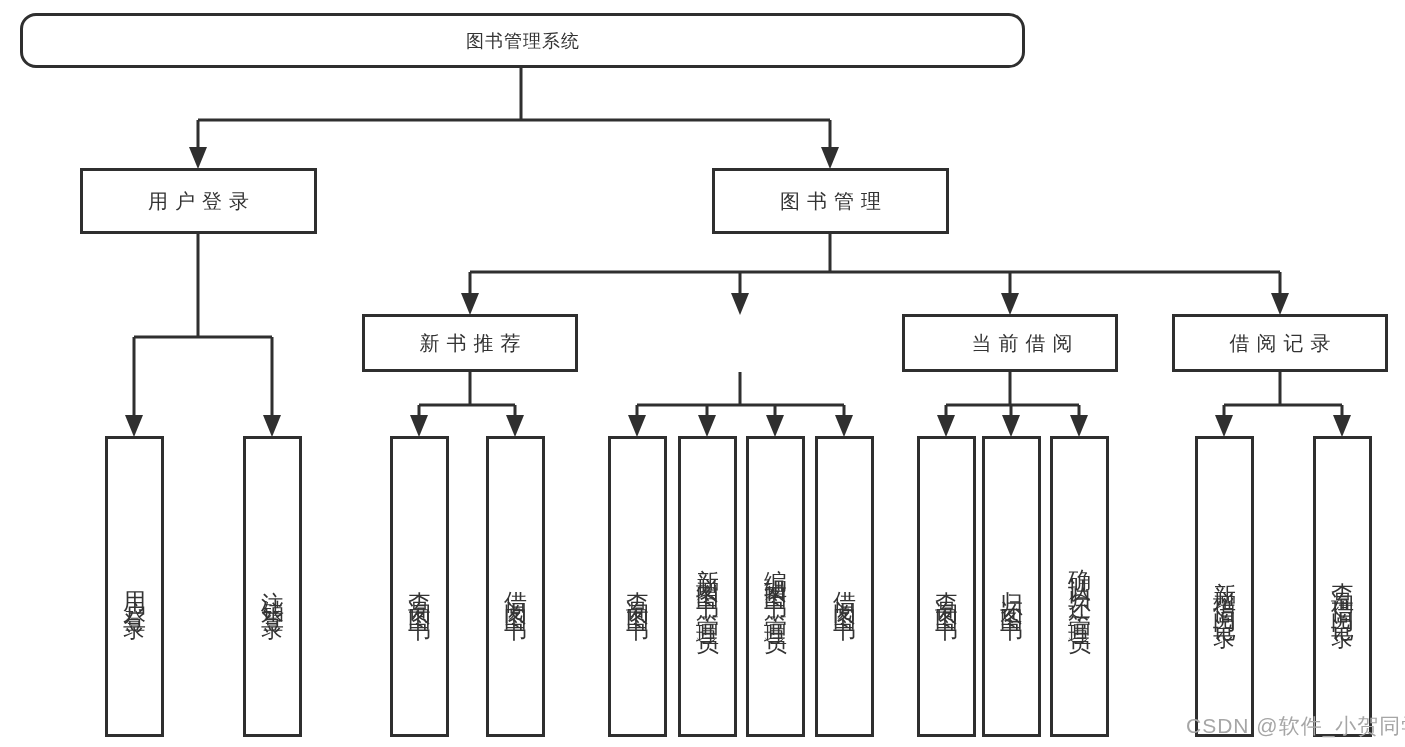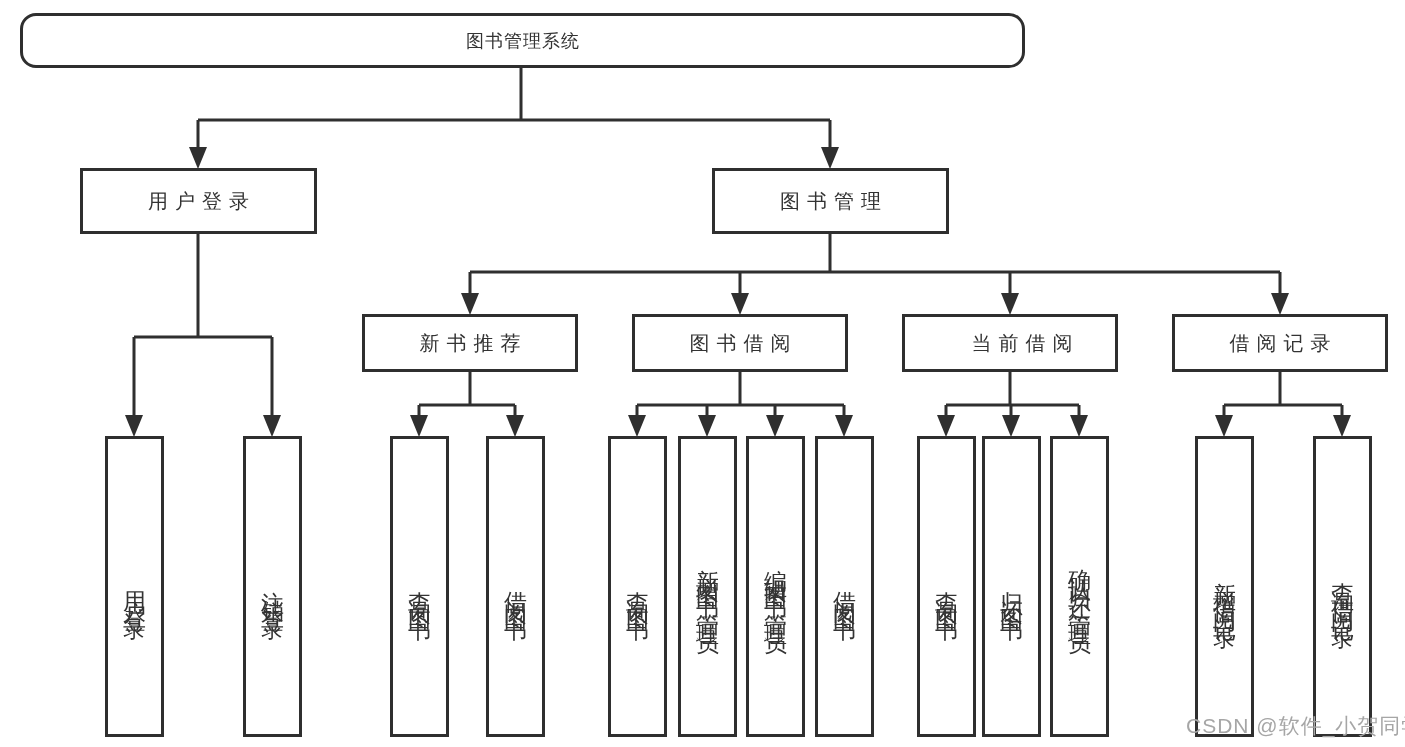--- a/index.html
+++ b/index.html
@@ -83,23 +83,20 @@
   <div class="box lvl2 n-userlogin">
     <span class="h-label">用户登录</span>
   </div>
   <div class="box lvl2 n-bookmgmt">
     <span class="h-label">图书管理</span>
   </div>
 
   <div class="box lvl3 n-newrec">
     <span class="h-label">新书推荐</span>
   </div>
-  <div class="box lvl3 n-bookborrow">
-    <span class="h-label">图书借阅</span>
-  </div>
   <div class="box lvl3 n-curborrow">
     <span class="h-label">当前借阅</span>
   </div>
   <div class="box lvl3 n-borrowrec">
     <span class="h-label">借阅记录</span>
   </div>
 
   <div class="box leaf p1">
     <span class="v-label">用户登录</span>
   </div>

